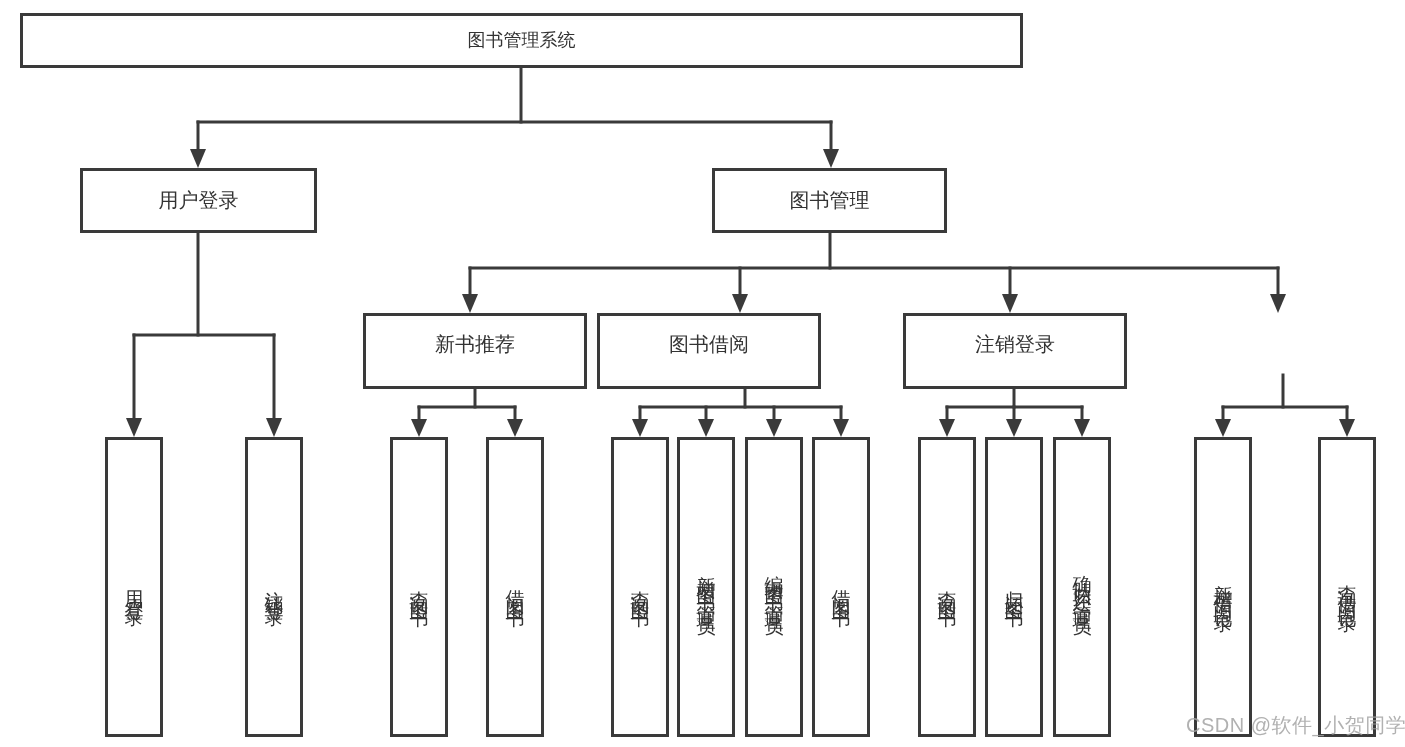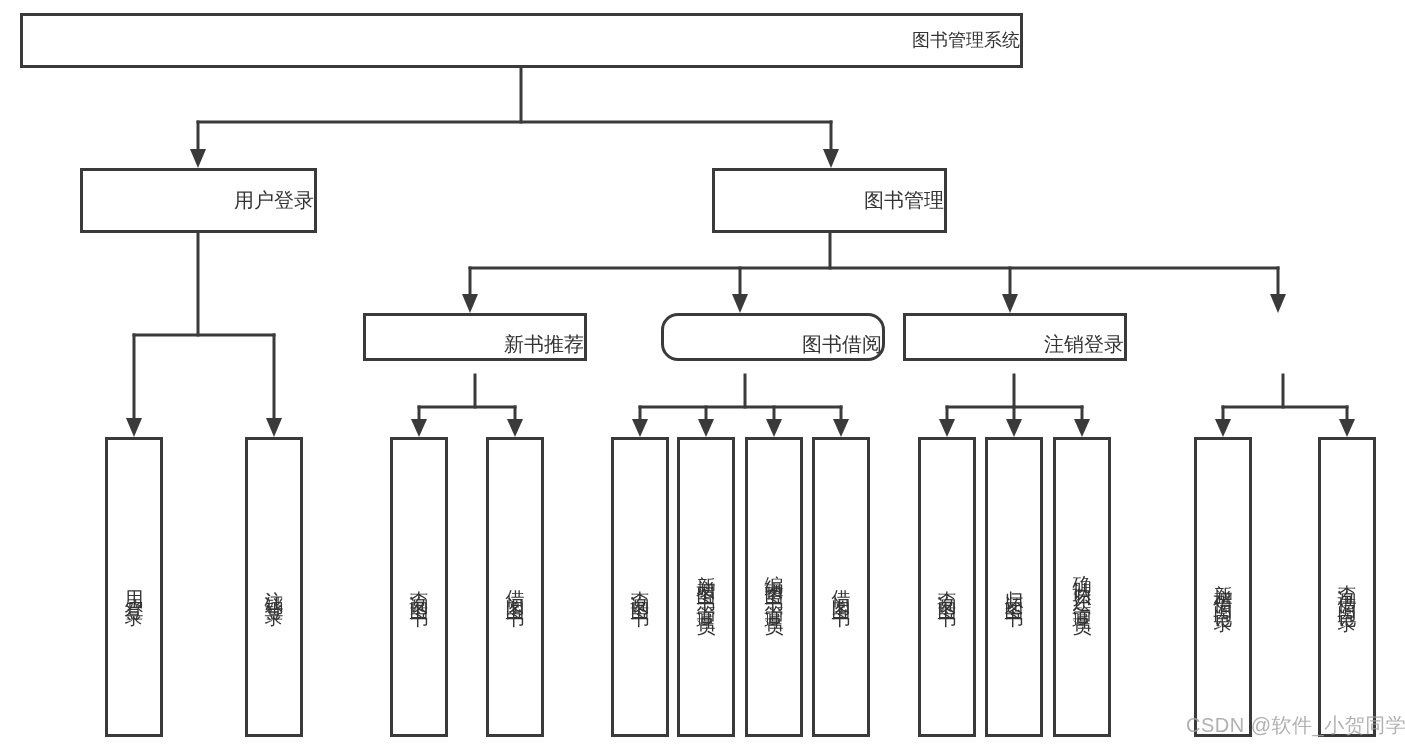--- a/index.html
+++ b/index.html
@@ -23,36 +23,36 @@
     width: 1405px;
     height: 747px;
     z-index: 1;
   }
   .node {
     position: absolute;
     box-sizing: border-box;
     border: 3px solid #3a3a3a;
     background: #ffffff;
     color: #333333;
-    text-align: right;
+    text-align: center;
     z-index: 2;
     white-space: nowrap;
   }
   
   .hbox { font-size: 20px; }
   .root {
     left: 20px; top: 13px; width: 1003px; height: 55px;
     line-height: 49px; font-size: 18px;
   }
   .lvl2 { top: 168px; height: 65px; line-height: 59px; }
   .b-user-login { left: 80px;  width: 237px; }
   .b-book-mgmt  { left: 712px; width: 235px; }
-  .lvl3 { top: 313px; height: 48px; line-height: 56px; width: 224px; }
+  .lvl3 { top: 313px; height: 76px; line-height: 56px; width: 224px; }
   .b-newbook { left: 363px; }
-  .b-borrow  { left: 661px; border-radius: 17px; }
+  .b-borrow  { left: 597px; }
   .b-current { left: 903px; }
   .b-records { left: 1172px; }
   
   .leaf {
     top: 437px; height: 300px; width: 58px;
     writing-mode: vertical-rl;
     text-orientation: mixed;
     font-size: 19px;
     letter-spacing: 6px;
     line-height: 52px;   

